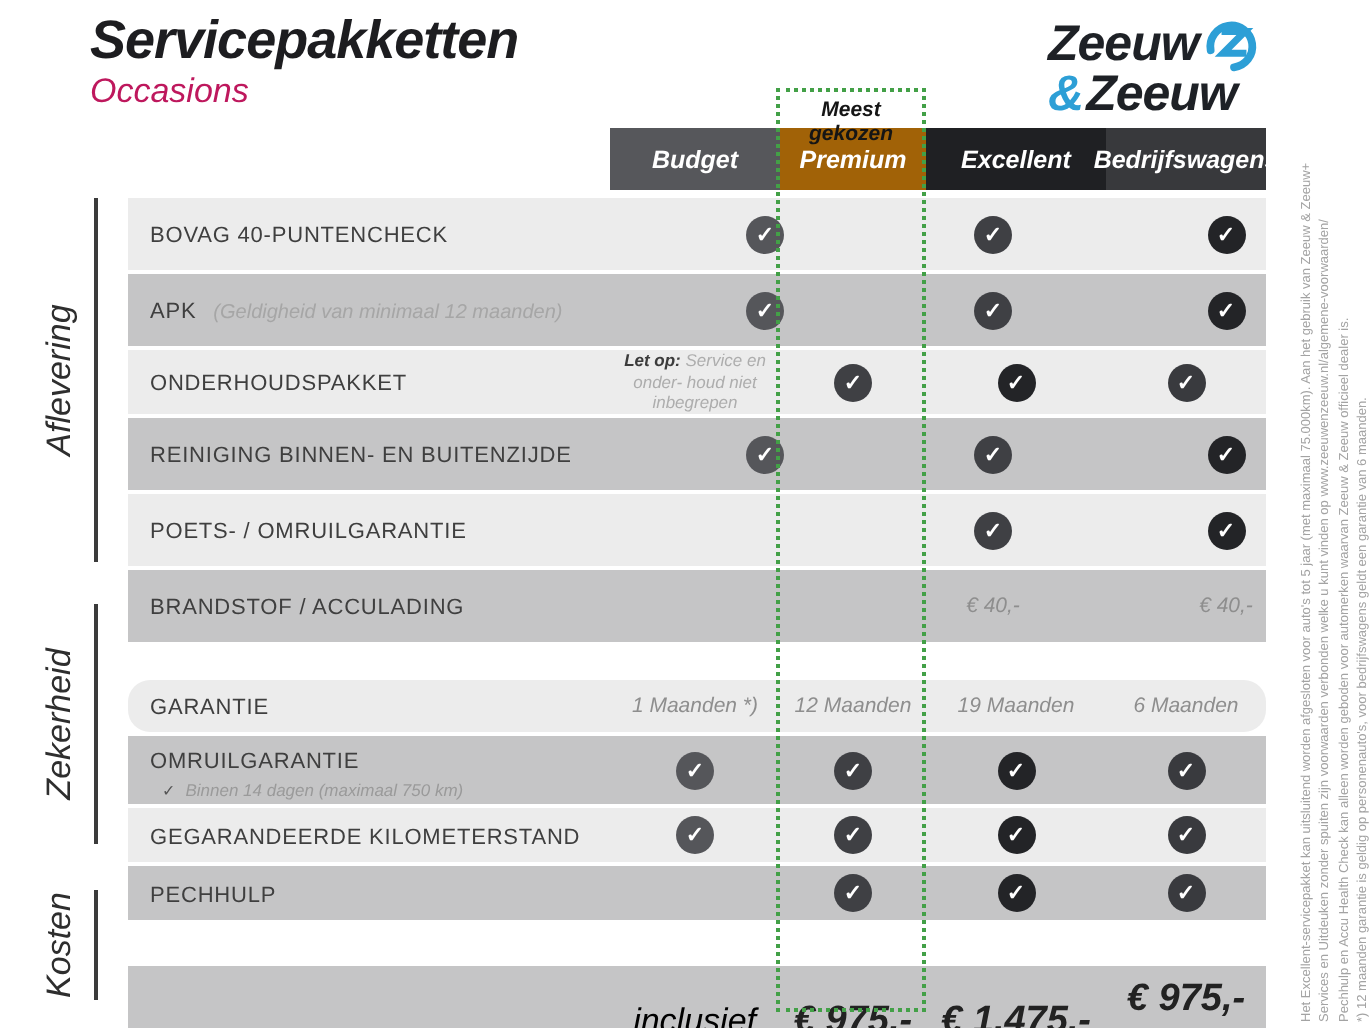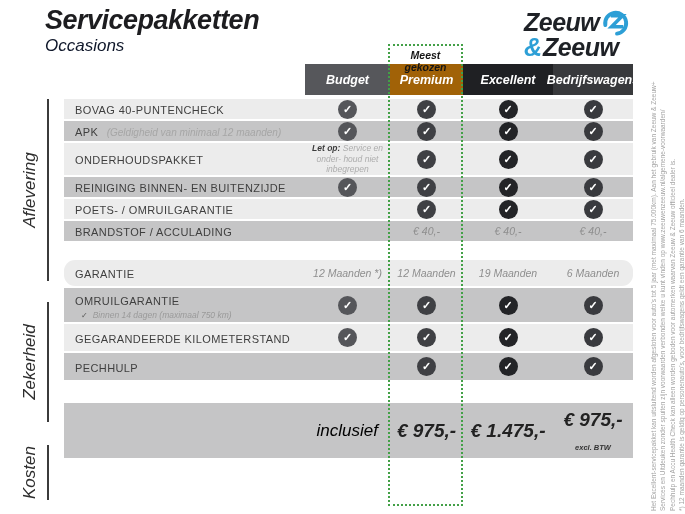--- a/index.html
+++ b/index.html
@@ -2,21 +2,21 @@
 <html><head>
 <meta charset="utf-8">
 <style>
   * { margin:0; padding:0; box-sizing:border-box; }
   body { background:#fff; font-family:"Liberation Sans", sans-serif; }
   .page { position:relative; width:685px; height:514px; background:#fff; overflow:hidden; }
 
   
   .title-block { position:absolute; left:45px; top:5px; }
   .title { font-size:27px; font-weight:bold; font-style:italic; color:#1d1d20; letter-spacing:-0.5px; }
-  .subtitle { font-size:17px; font-style:italic; color:#0f172a; margin-top:0px; }
+  .subtitle { font-size:17px; font-style:italic; color:#be185d; margin-top:0px; }
 
   
   .logo { position:absolute; left:524px; top:8px; line-height:23px; }
   .logo-row { display:flex; align-items:center; }
   .logo-word { font-size:25px; font-weight:bold; font-style:italic; color:#1e2126; letter-spacing:-0.5px; }
   .logo-amp { font-size:25px; font-weight:bold; font-style:italic; color:#2d9fd6; margin-right:1px; }
   .logo-swoosh { width:32px; height:28px; margin-left:2px; }
 
   
   .highlight-box { position:absolute; left:388px; top:44px; width:75px; height:462px;
@@ -33,21 +33,21 @@
   .h2 { width:90px; background:#1f2023; }
   .h3 { width:80px; background:#38393c; }
 
   .body { margin-top:4px; }
   .group { display:flex; flex-direction:column; gap:2px; }
   .group-gap1 { height:19px; }
 
   .row { display:grid; grid-template-columns:241px 85px 73px 90px 80px; align-items:center; }
   .row.light { background:#ececec; }
   .row.dark  { background:#c5c5c6; }
-  .r28 { height:20px; } .r26 { height:26px;border-radius:11px; } .r27 { height:27px; } .r32 { height:32px; } .r34 { height:34px; }
+  .r28 { height:36px;gap:35px; } .r26 { height:26px;border-radius:11px; } .r27 { height:27px; } .r32 { height:32px; } .r34 { height:34px; }
 
   .label-cell { padding-left:11px; }
   .row-label { font-size:11px; color:#3f3f3f; letter-spacing:0.4px; }
   .row-sublabel { font-size:10px; font-style:italic; color:#a6a6a6; margin-left:4px; }
   .sub-line { font-size:8.5px; font-style:italic; color:#9a9a9a; margin-top:1px; padding-left:6px; }
   .sub-line .mini-check { font-style:normal; color:#555; font-size:8px; margin-right:5px; }
 
   .vcell { display:flex; align-items:center; justify-content:center; }
   .check { width:19px; height:19px; border-radius:50%; display:flex; align-items:center; justify-content:center;
     color:#fff; font-size:11px; font-weight:bold; }
@@ -218,21 +218,21 @@
         </div>
       </div>
 
       <div class="group-gap1"></div>
 
       <div class="group">
 
         <div class="row light r26">
           <div class="label-cell"><span class="row-label">GARANTIE</span></div>
           <div class="vcell">
-              <span class="vtext">12 Maanden *)</span>
+              <span class="vtext">1 Maanden *)</span>
             </div>
           <div class="vcell">
               <span class="vtext">12 Maanden</span>
             </div>
           <div class="vcell">
               <span class="vtext">19 Maanden</span>
             </div>
           <div class="vcell">
               <span class="vtext">6 Maanden</span>
             </div>

